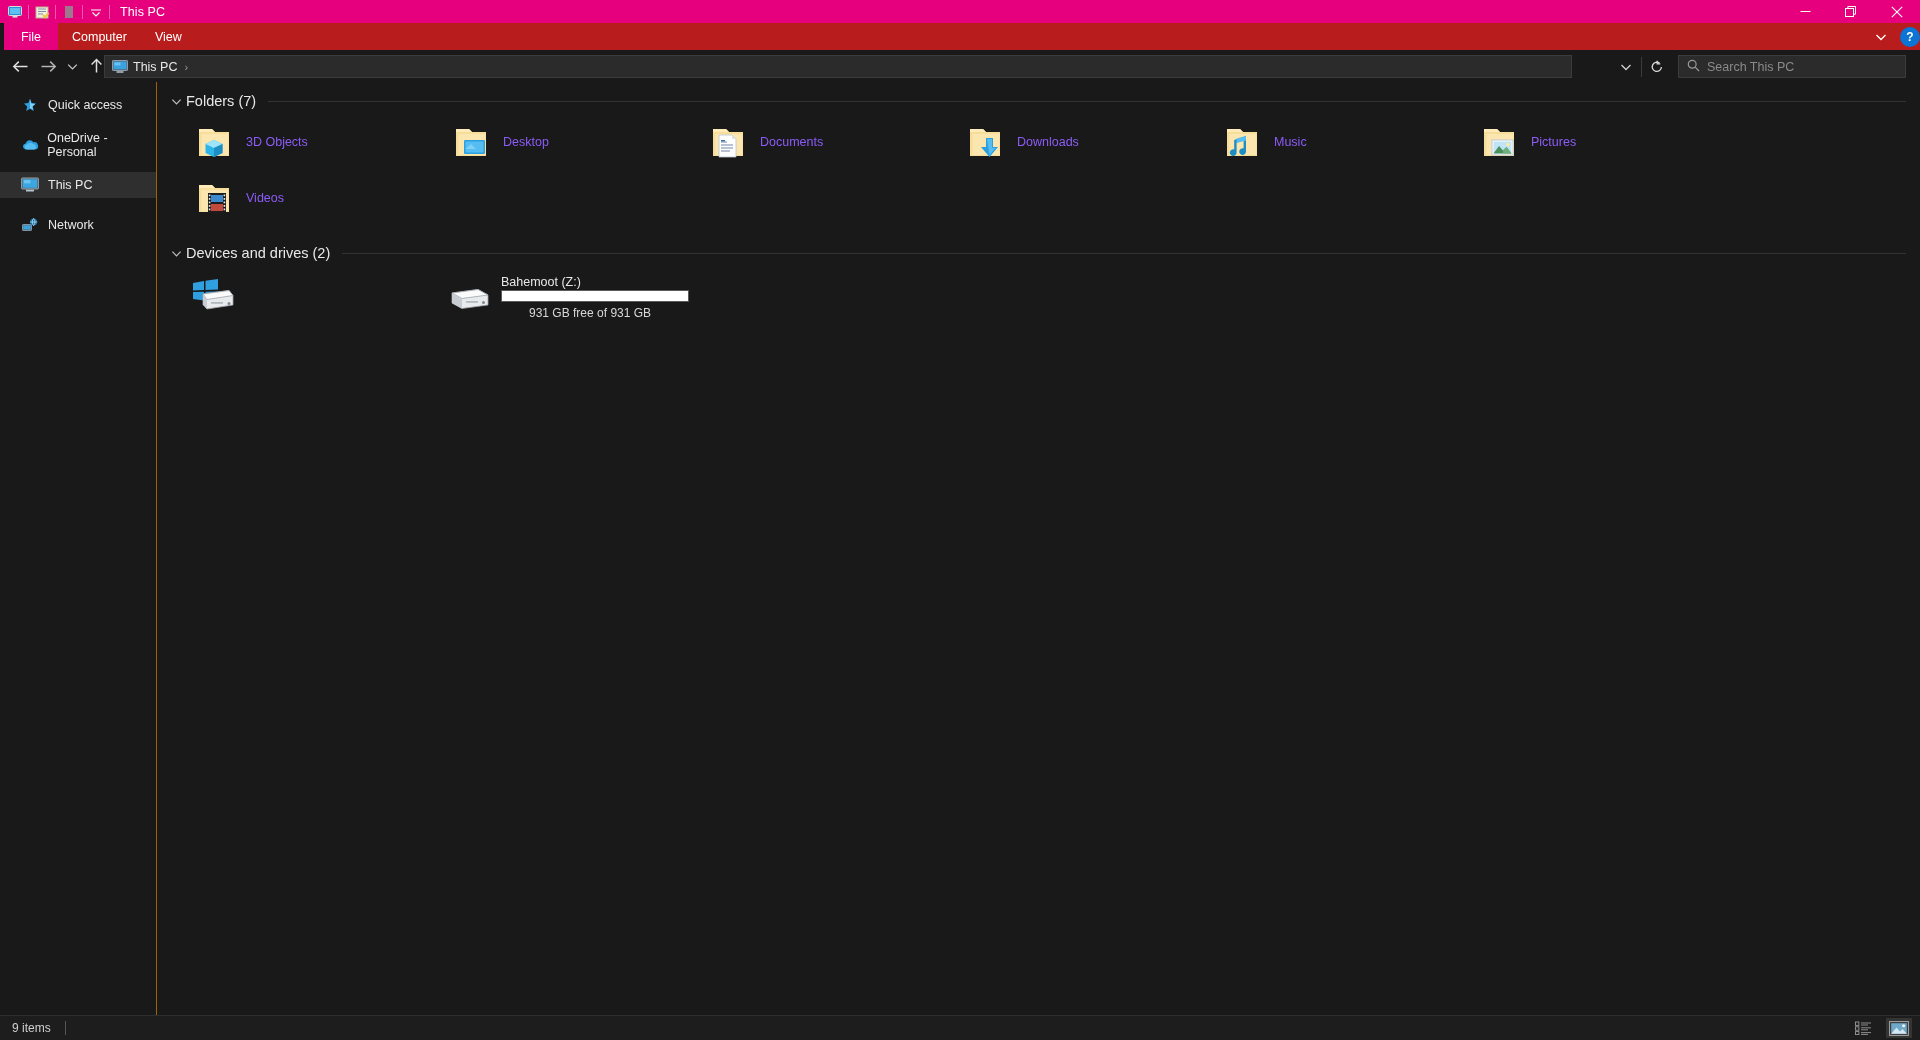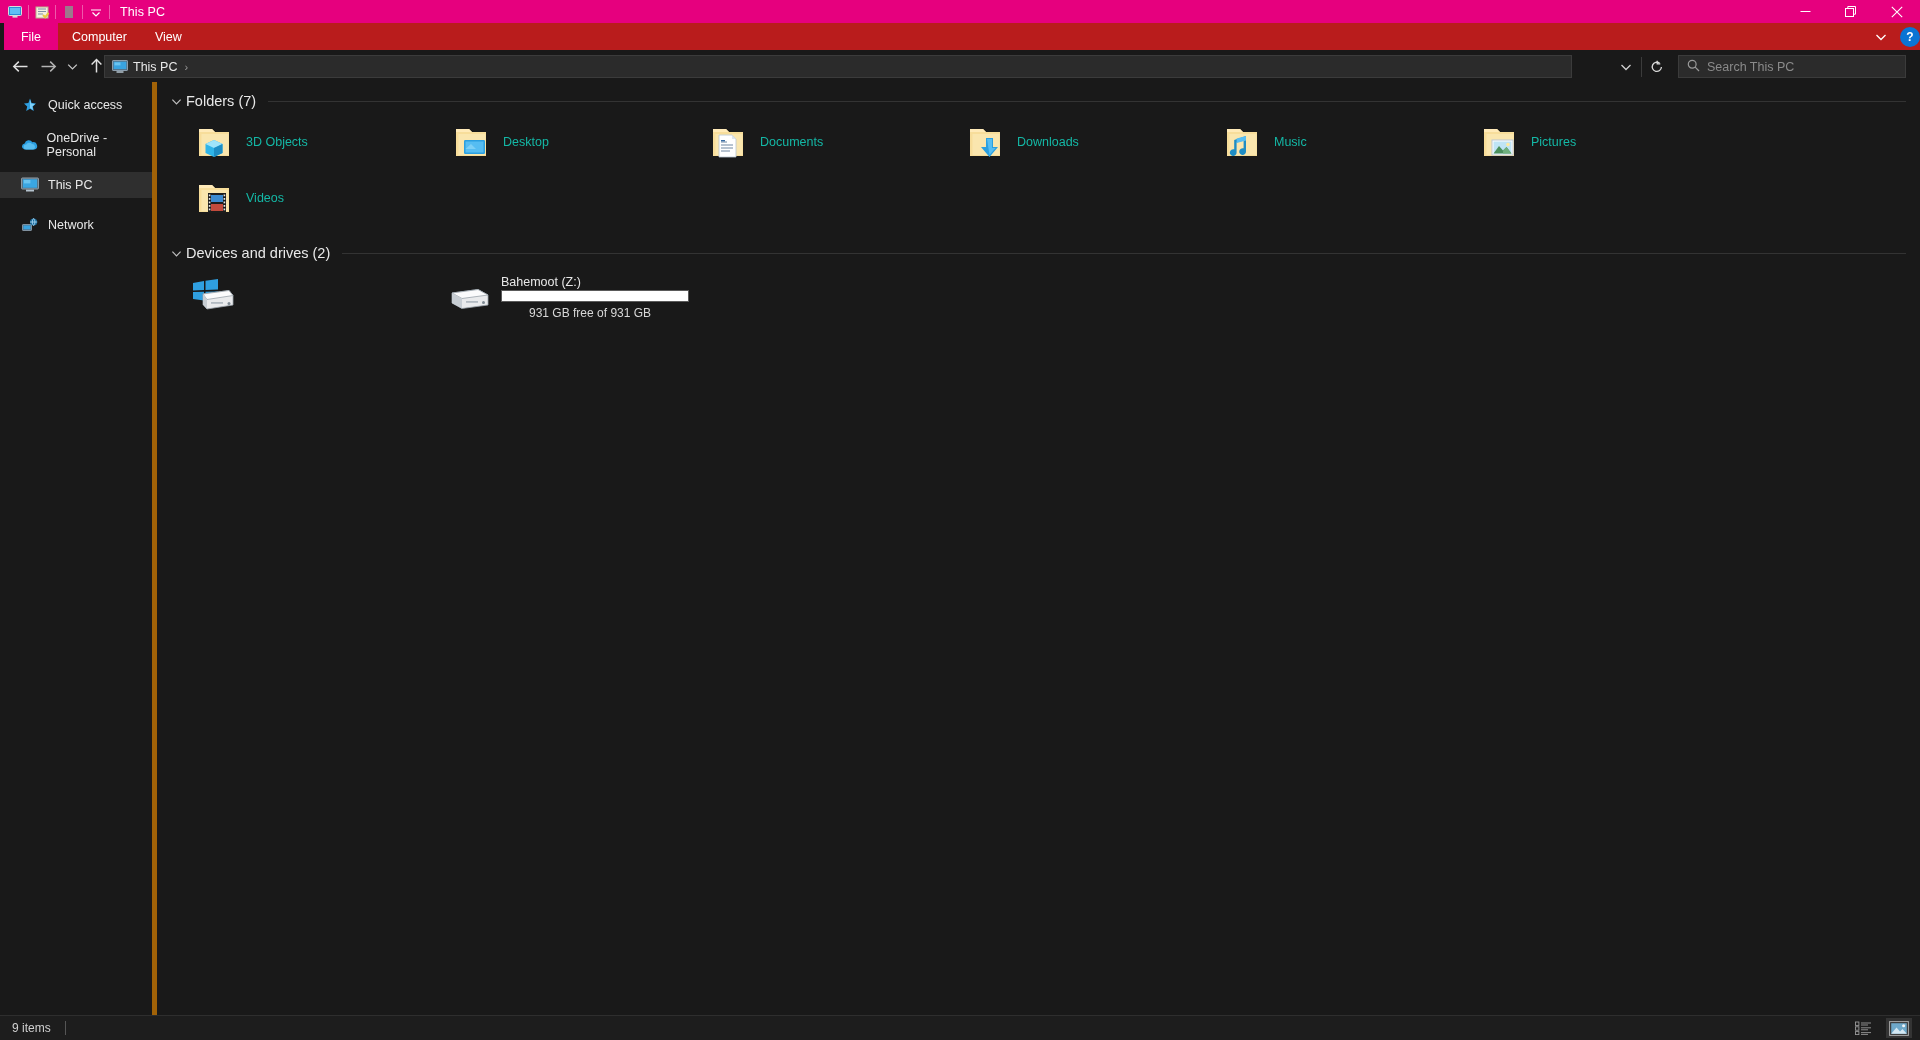--- a/index.html
+++ b/index.html
@@ -67,21 +67,21 @@
   .searchbox {
     position: absolute; right: 14px; top: 5px; width: 228px; height: 23px;
     border: 1px solid #3b3b3b; background: #2b2b2b;
     display: flex; align-items: center; padding-left: 8px;
   }
   .search-ph { color: #8a8a8a; font-size: 12.5px; margin-left: 7px; }
 
   
   .sidebar {
     position: absolute; top: 82px; left: 0; width: 157px; bottom: 25px;
-    background: #191919; border-right: 5px solid #a16207;
+    background: #191919; border-right: 1px solid #a16207;
     padding-top: 10px;
   }
   .side-item {
     height: 26px; display: flex; align-items: center; padding-left: 20px;
     color: #e8e8e8; font-size: 12.5px; margin-bottom: 14px;
   }
   .side-item.selected { background: #2f2f2f; }
   .side-icon { width: 20px; height: 20px; display: flex; align-items: center; justify-content: center; margin-right: 8px; }
 
   
@@ -89,21 +89,21 @@
   .group-header { display: flex; align-items: center; height: 26px; padding-left: 10px; margin-top: 6px; }
   .grp-chev { width: 16px; height: 16px; display:flex; align-items:center; justify-content:center; margin-right: 2px; }
   .grp-title { color: #e8e8e8; font-size: 14.5px; }
   .grp-line { flex: 1; height: 1px; background: #333333; margin-left: 12px; margin-right: 14px; }
 
   .tiles { display: flex; flex-wrap: wrap; padding-left: 26px; }
   .tile {
     width: 257px; height: 56px; display: flex; align-items: center; padding-left: 8px;
   }
   .tile-icon { width: 44px; height: 44px; display: flex; align-items: center; justify-content: center; flex: 0 0 44px; }
-  .tile-label { color: #14b8a6; font-size: 12.5px; margin-left: 10px; }
+  .tile-label { color: #8b5cf6; font-size: 12.5px; margin-left: 10px; }
 
   .drives { display: flex; flex-wrap: wrap; padding-left: 26px; margin-top: 2px; }
   .drive { width: 257px; height: 56px; display: flex; align-items: center; padding-left: 6px; }
   .drive-icon { width: 46px; height: 44px; display:flex; align-items:center; justify-content:center; flex: 0 0 46px; }
   .drive-info { margin-left: 8px; width: 190px; }
   .drive-name { color: #e8e8e8; font-size: 12.5px; margin-bottom: 3px; white-space: nowrap; }
   .capbar { width: 188px; height: 12px; background: #ffffff; border: 1px solid #5a5a5a; }
   .capfill { height: 100%; background: #26a0da; }
   .drive-free { color: #d8d8d8; font-size: 12px; margin-top: 4px; }
 

